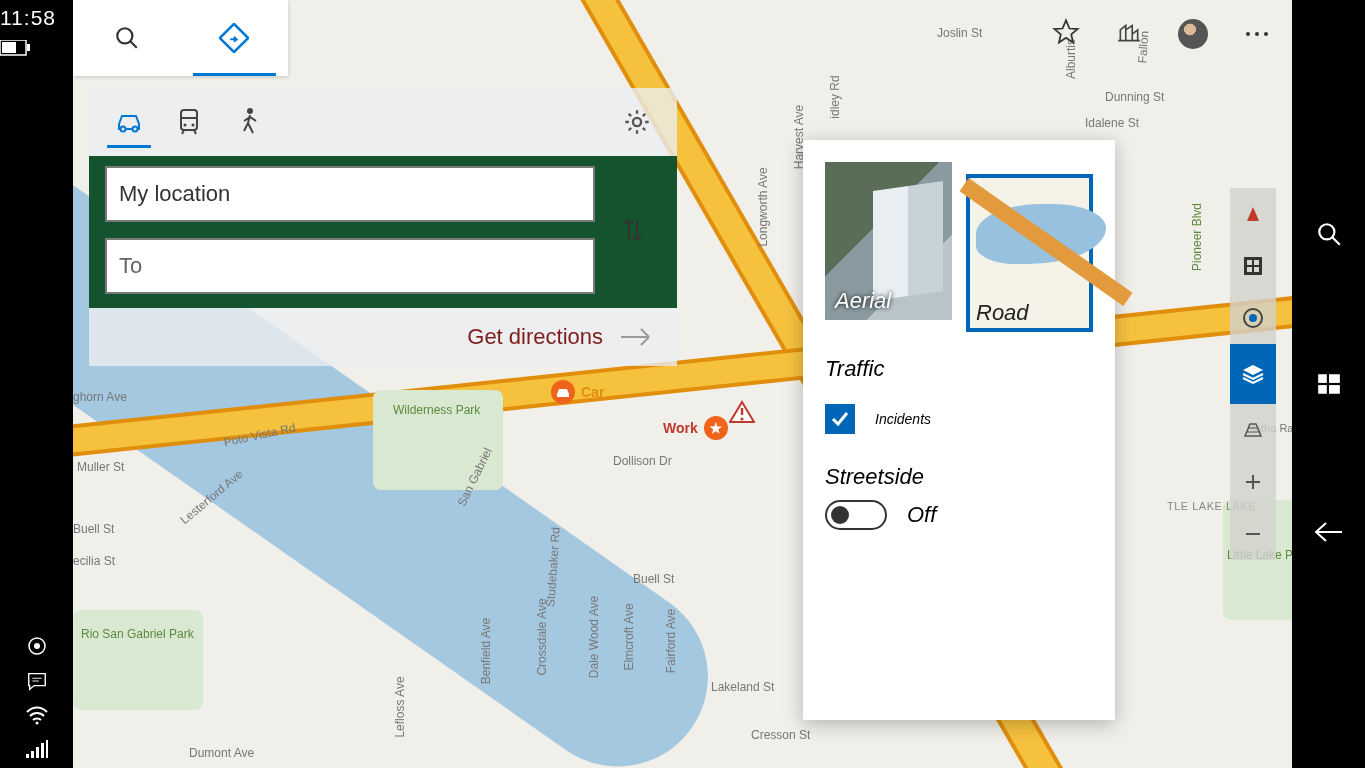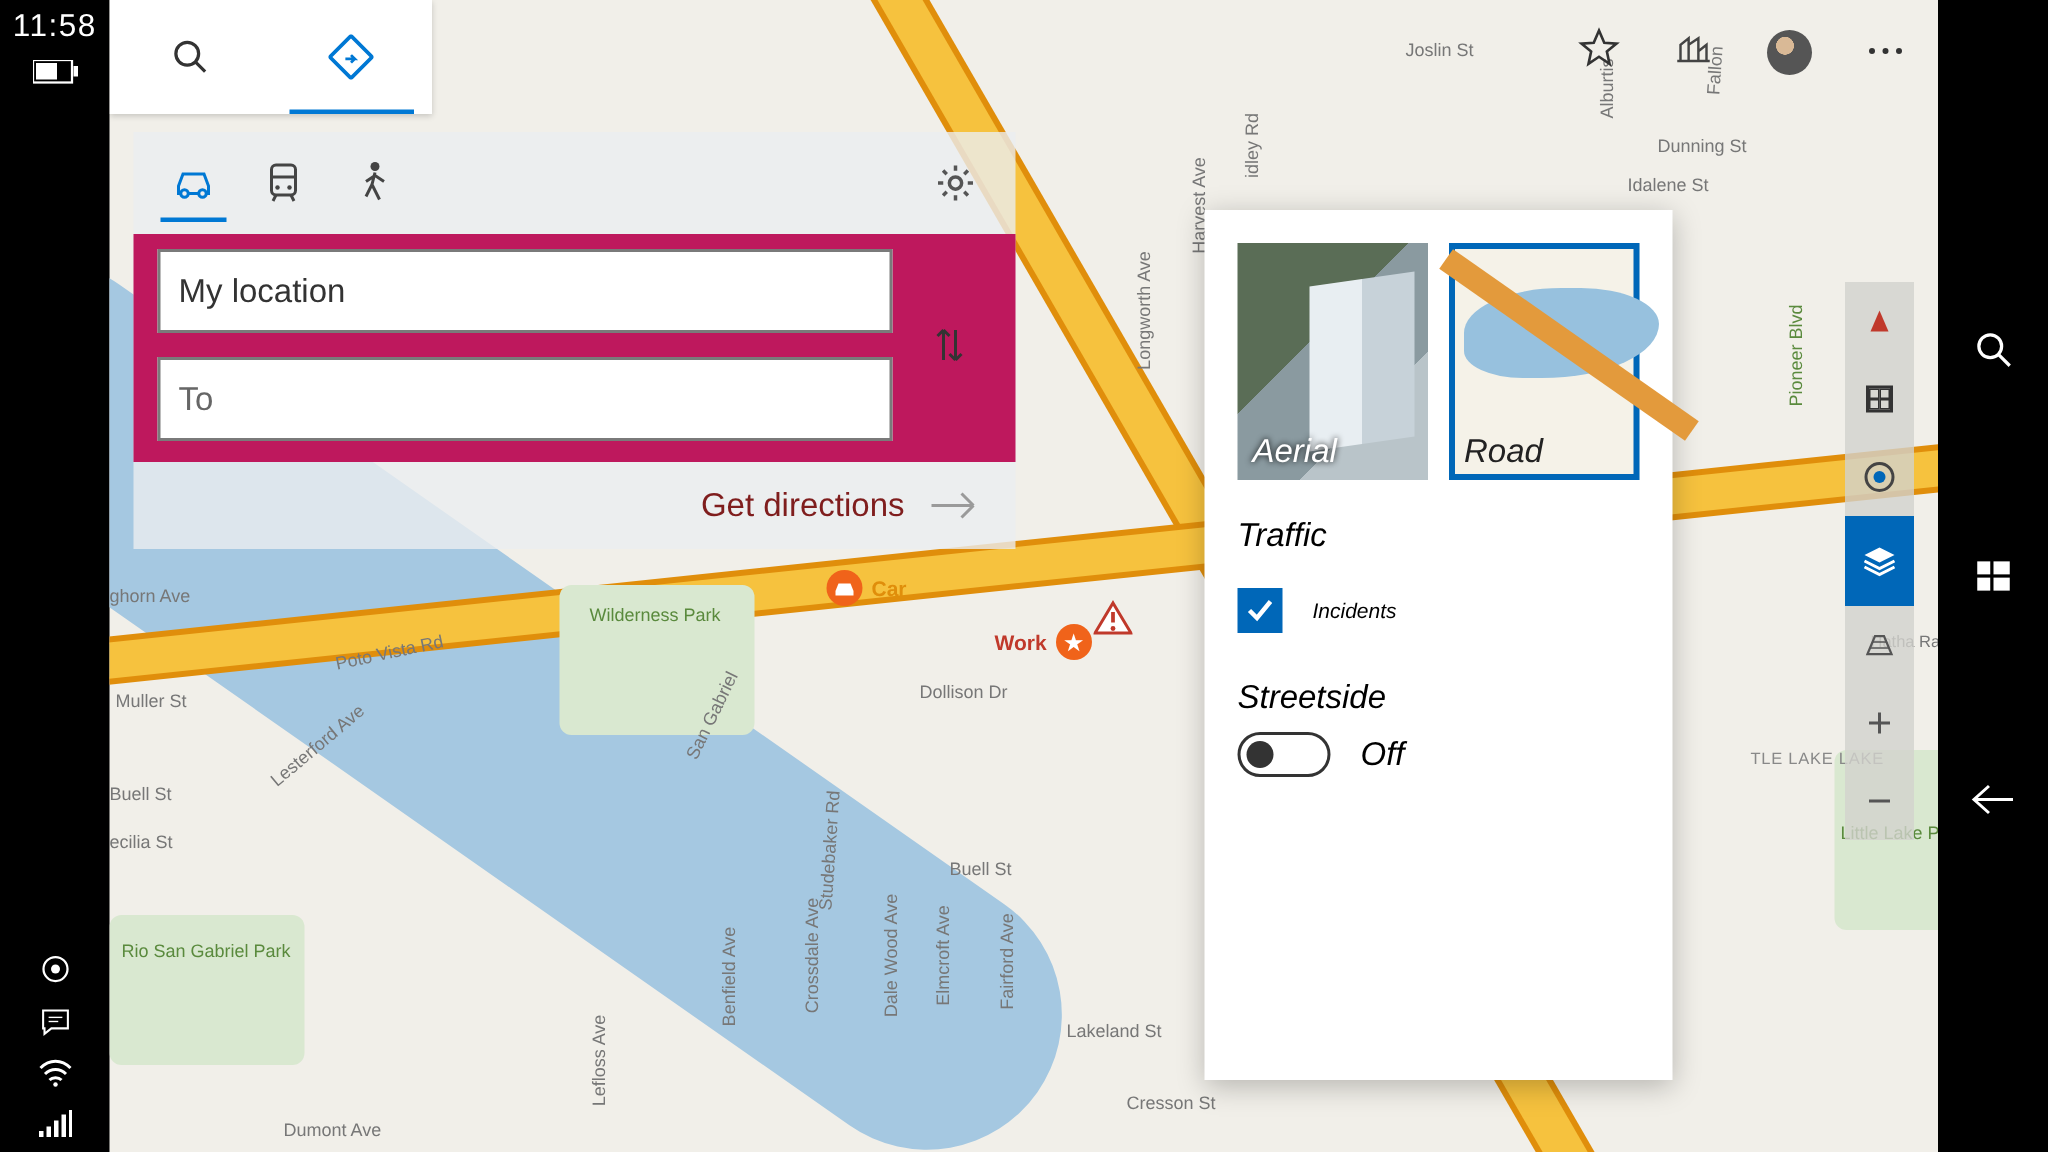--- a/index.html
+++ b/index.html
@@ -4,21 +4,21 @@
 <style>
 * { box-sizing: border-box; margin: 0; padding: 0; font-family: "Segoe UI", sans-serif; }
 html, body { width: 1365px; height: 768px; overflow: hidden; }
 
 .screen { position: relative; width: 1365px; height: 768px; background: #000; }
 
 
 .status-left {
   position: absolute; left: 0; top: 0; width: 73px; height: 768px;
   background: #000; color: #fff; display: flex; flex-direction: column;
-  align-items: center; padding-top: 6px;
+  padding-top: 6px;
 }
 .status-left .clock { font-size: 21px; font-weight: 300; letter-spacing: 1px; }
 .status-left .battery { margin-top: 10px; }
 .status-left .bottom-icons { margin-top: auto; margin-bottom: 10px; display:flex; flex-direction:column; gap:14px; align-items:center;}
 .status-left svg { display:block; }
 
 
 .nav-right {
   position: absolute; right: 0; top: 0; width: 73px; height: 768px;
   background: #000; color:#fff; display:flex; flex-direction:column; align-items:center; justify-content:center; gap:120px;
@@ -56,21 +56,21 @@
 
 .dir-panel {
   position:absolute; top:88px; left:16px; width:588px;
   background:#ebeef0cc;
   display:flex; flex-direction:column;
 }
 .dir-panel .mode-row { display:flex; align-items:center; height:68px; padding:0 10px;}
 .mode-btn { width:60px; height:60px; display:flex; align-items:center; justify-content:center; position:relative;}
 .mode-btn.active::after { content:""; position:absolute; bottom:4px; left:8px; right:8px; height:3px; background:#0078D4;}
 .mode-row .spacer { flex:1; }
-.dir-inputs-wrap { background:#be185d; padding:10px 16px 14px 16px; display:flex; align-items:stretch;}
+.dir-inputs-wrap { background:#14532d; padding:10px 16px 14px 16px; display:flex; align-items:stretch;}
 .dir-inputs { flex:1; display:flex; flex-direction:column; gap:16px;}
 .dir-inputs input {
   width:490px; height:56px; border:2px solid #7a7a7a; background:#fff; font-size:22px;
   padding:0 12px; color:#333;
 }
 .dir-inputs input::placeholder { color:#666; }
 .swap { width:56px; display:flex; align-items:center; justify-content:center;}
 .get-dir { height:58px; display:flex; align-items:center; justify-content:flex-end; padding-right:24px; color:#7f1d1d; font-size:22px; gap:16px;}
 
 
@@ -83,21 +83,21 @@
 
 
 .layers-panel {
   position:absolute; top:140px; left:730px; width:312px; height:580px;
   background:#fff; box-shadow: 0 4px 18px rgba(0,0,0,.25);
   padding:22px 22px;
   font-style:italic;
 }
 .views-row { display:flex; gap:14px; }
 .view-tile { width:158px; height:158px; position:relative; cursor:pointer; }
-.view-tile.active { outline:4px solid #0067b8; outline-offset:-4px;}
+.view-tile.active { outline:4px solid #0067b8; outline-offset:-4px;margin-top:12px;}
 .view-tile .cap { position:absolute; bottom:6px; left:10px; font-size:22px; color:#fff; text-shadow:0 0 4px #000;}
 .view-tile.road .cap { color:#222; text-shadow:none;}
 .view-tile.aerial { background: linear-gradient(135deg,#5a6d56 0 40%,#8a9aa0 40% 70%,#b9c4c9 70% 100%);}
 .view-tile.aerial::before{content:"";position:absolute;left:48px;top:24px;width:70px;height:110px;background:linear-gradient(90deg,#e8eef2 0 50%,#c7d2d9 50% 100%);transform:skewY(-8deg);}
 .view-tile.road { background:#f5f2e8;}
 .view-tile.road::before{content:"";position:absolute;left:10px;top:30px;width:130px;height:60px;background:#97c1de;border-radius:50% 40% 60% 30%;}
 .view-tile.road::after{content:"";position:absolute;left:-20px;top:60px;width:200px;height:16px;background:#e39a3c;transform:rotate(35deg);}
 
 .section-label { font-size:22px; margin-top:24px; margin-bottom:10px;}
 .toggle-row { display:flex; align-items:center; gap:20px; margin-bottom:10px;}

